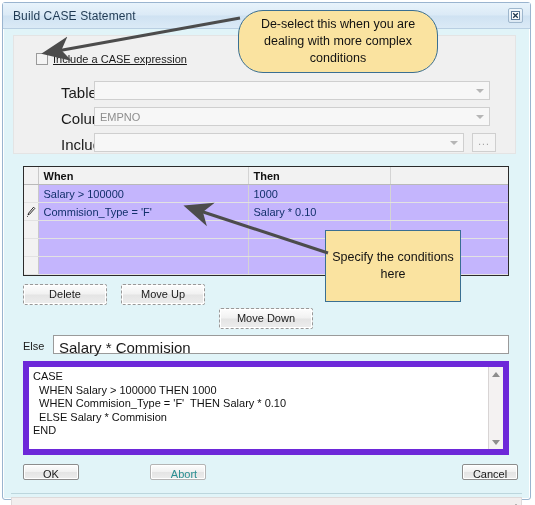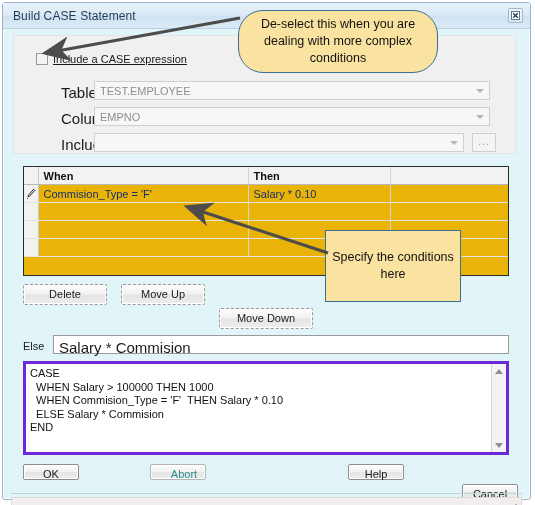--- a/index.html
+++ b/index.html
@@ -162,21 +162,21 @@
     letter-spacing: 1px;
   }
 
   
   #grid {
     position: absolute;
     left: 20px;
     top: 137px;
     width: 486px;
     height: 110px;
-    background: #eab308;
+    background: #c4b5fd;
     border: 1px solid #2b2b2b;
     box-sizing: border-box;
     overflow: hidden;
   }
   #grid table {
     border-collapse: collapse;
     width: 100%;
     table-layout: fixed;
   }
   #grid col.rowhdr { width: 14px; }
@@ -254,21 +254,21 @@
   }
 
   
   #sql-box {
     position: absolute;
     left: 20px;
     top: 332px;
     width: 486px;
     height: 94px;
     background: #ffffff;
-    border: 3px solid #6d28d9;
+    border: 6px solid #6d28d9;
     box-sizing: border-box;
     overflow: hidden;
   }
   #sql-text {
     position: absolute;
     left: 4px;
     top: 3px;
     right: 18px;
     font-size: 11px;
     line-height: 13.5px;
@@ -391,21 +391,20 @@
     <div id="top-panel">
 
       <div class="chk-row">
         <span class="checkbox"></span>
         <span class="chk-label">Include a CASE expression</span>
       </div>
 
       <div class="field-row" style="top:45px;">
         <span class="field-label">Table</span>
         <div class="combo" style="width:396px;">
-          <span class="val">TEST.EMPLOYEE</span>
           <span class="arrow"></span>
         </div>
       </div>
 
       <div class="field-row" style="top:71px;">
         <span class="field-label">Column</span>
         <div class="combo" style="width:396px;">
           <span class="val">EMPNO</span>
           <span class="arrow"></span>
         </div>
@@ -432,20 +431,26 @@
         </colgroup>
         <thead>
           <tr>
             <th class="rh"></th>
             <th>When</th>
             <th>Then</th>
             <th class="last"></th>
           </tr>
         </thead>
         <tbody>
+          <tr>
+            <td class="rh"></td>
+            <td>Salary &gt; 100000</td>
+            <td>1000</td>
+            <td class="last"></td>
+          </tr>
           <tr>
             <td class="rh">
               <svg class="pencil" width="10" height="12" viewBox="0 0 10 12" aria-hidden="true">
                 <path d="M7.6 1.2 L8.8 2.4 L3.6 8.2 L2.0 8.8 L2.6 7.2 Z" fill="#ffffff" stroke="#101010" stroke-width="0.9" stroke-linejoin="round"></path>
                 <path d="M1.2 10.4 L2.0 10.4" stroke="#101010" stroke-width="0.9"></path>
               </svg>
             </td>
             <td>Commision_Type = 'F'</td>
             <td>Salary * 0.10</td>
             <td class="last"></td>
@@ -492,22 +497,21 @@
             <span class="tri-up"></span>
           </div>
         <div class="sb-arrow down">
             <span class="tri-down"></span>
           </div>
       </div>
     </div>
 
     <div class="btn btn-bottom" style="left:20px;">OK</div>
     <div class="btn btn-bottom abort" style="left:147px;padding-left:12px;">Abort</div>
-    <div class="btn btn-bottom" style="left:345px;">Help</div>
-    <div class="btn btn-bottom" style="left:459px;margin-top:20px;">Cancel</div>
+    <div class="btn btn-bottom" style="left:459px;">Cancel</div>
 
     <div id="bottom-sep"></div>
 
     <div id="statusbar">
       <svg id="grip" viewBox="0 0 11 11" aria-hidden="true">
         <g fill="#b9b3b3">
           <rect x="8" y="0" width="2" height="2"></rect>
           <rect x="4" y="4" width="2" height="2"></rect>
           <rect x="8" y="4" width="2" height="2"></rect>
           <rect x="0" y="8" width="2" height="2"></rect>

